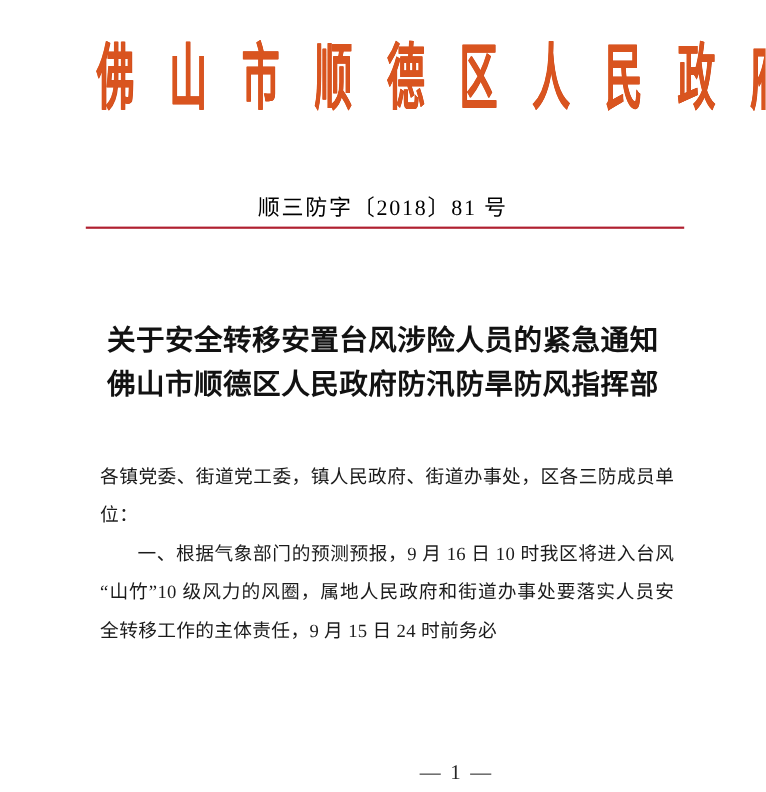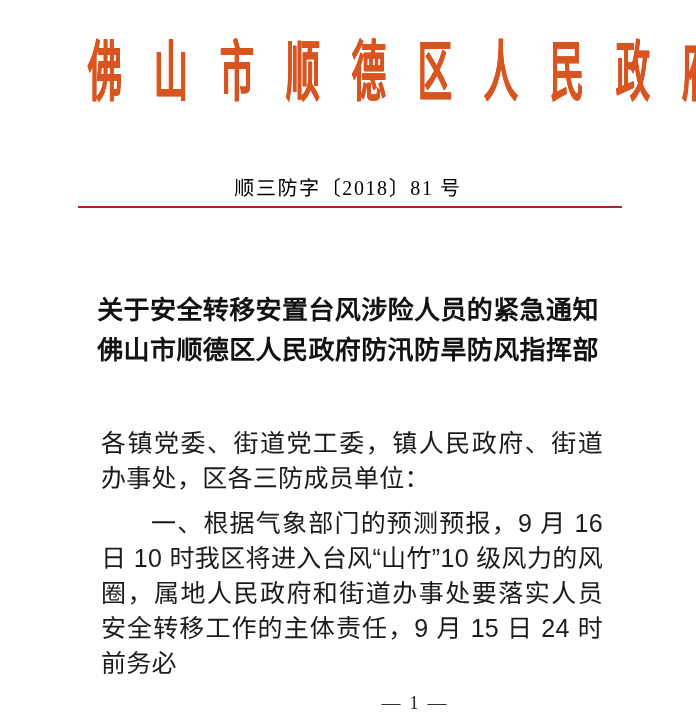--- a/index.html
+++ b/index.html
@@ -93,28 +93,28 @@
   }
 
   
   .body-block {
     position: absolute;
     left: 91px;
     top: 416px;
     width: 522px;
   }
   .para {
-    font-family: Liberation Sans, sans-serif;
-    font-size: 25px;
+    font-family: Liberation Serif, serif;
+    font-size: 17px;
     line-height: 35px;
     letter-spacing: 0.3px;
     color: #1b1b1b;
     text-align: justify;
     text-justify: inter-character;
-    margin: 10px;
+    margin: 0;
   }
   .para.indent {
     text-indent: 2em;
   }
 
   
   .page-number {
     position: absolute;
     left: 0;
     right: 0;

